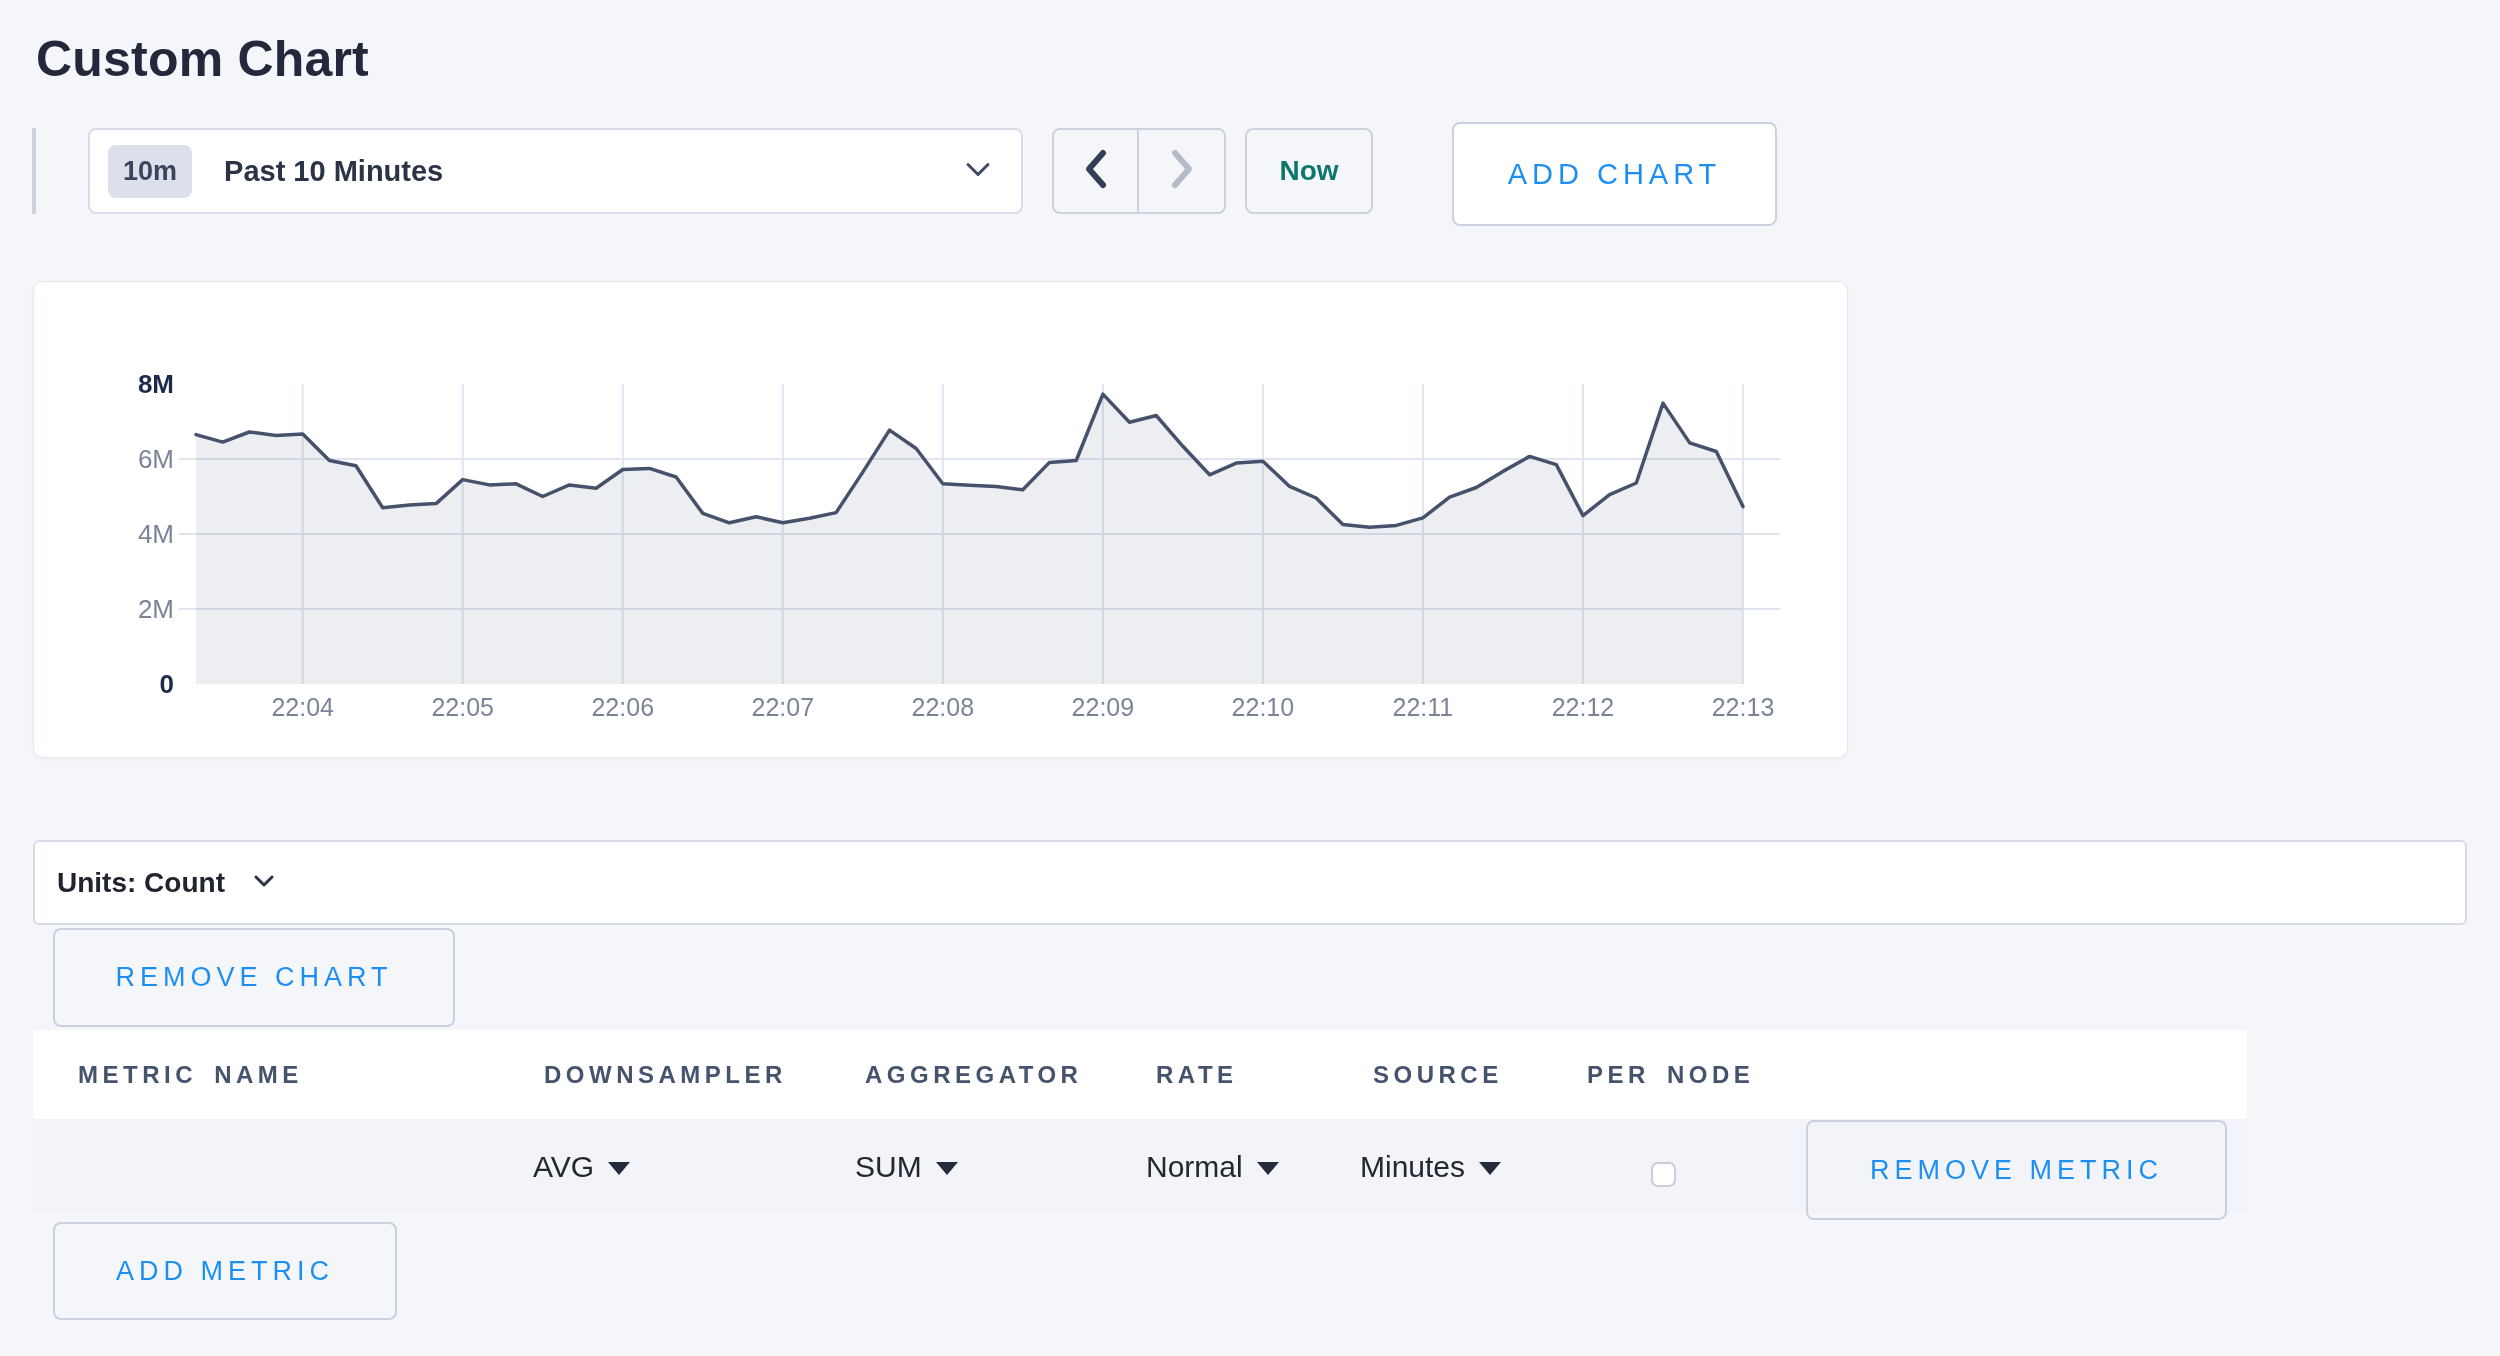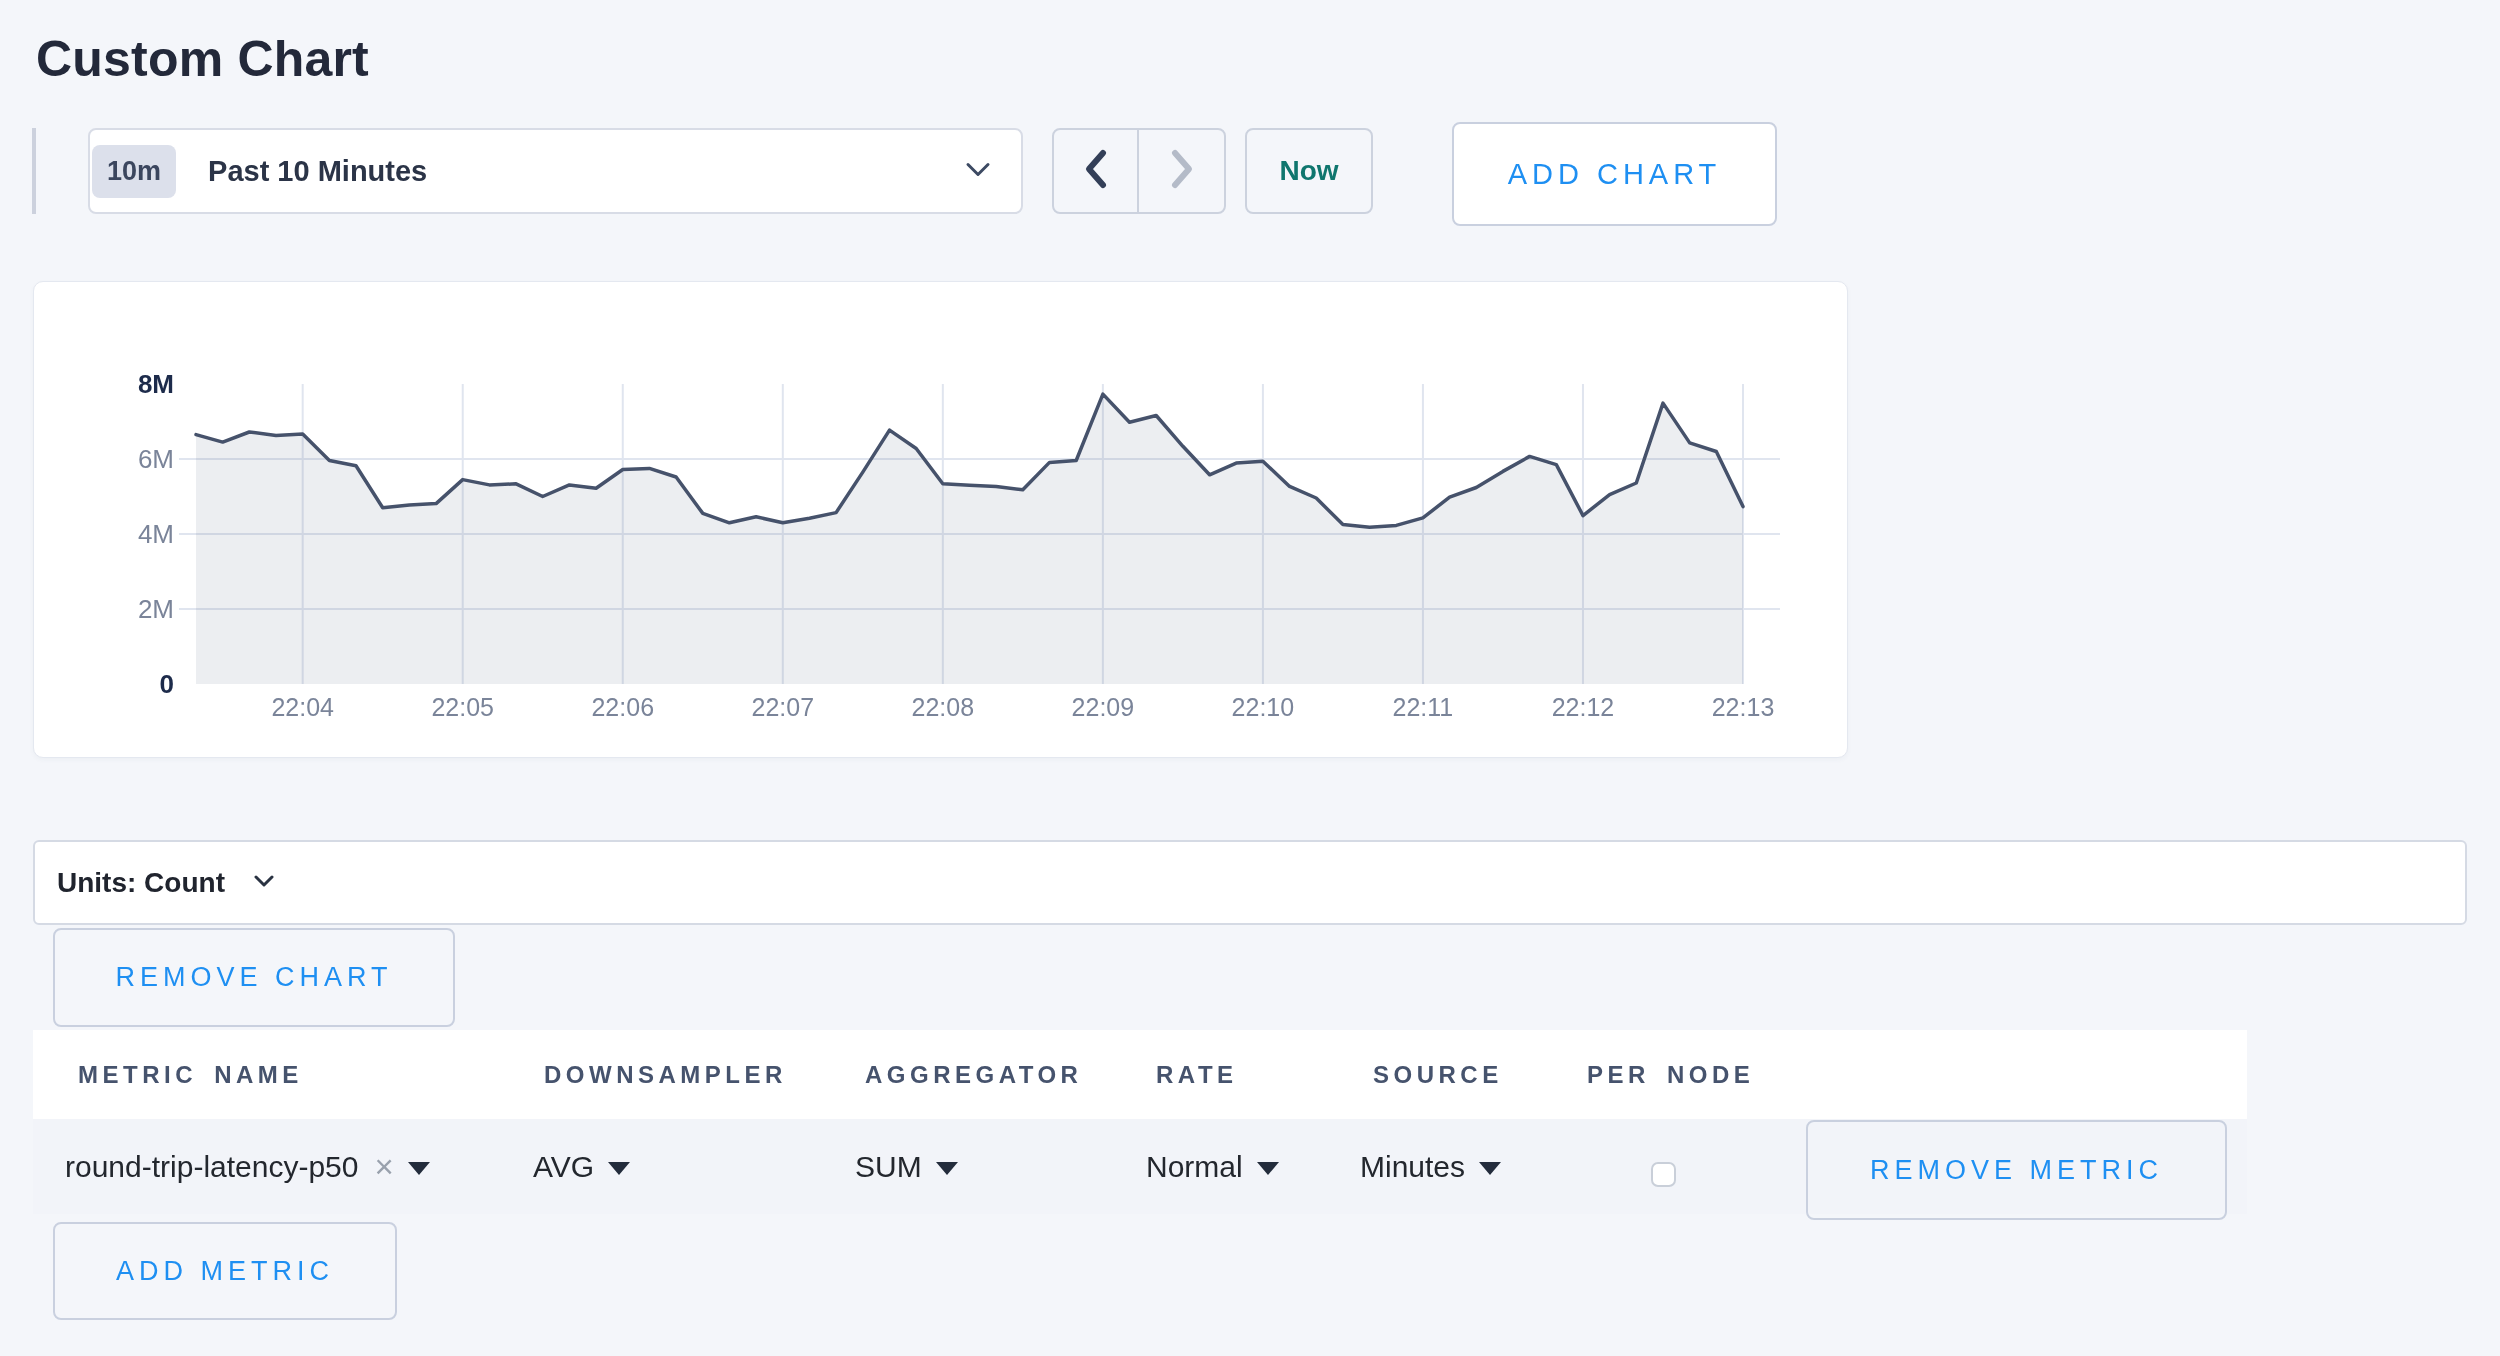--- a/index.html
+++ b/index.html
@@ -19,21 +19,21 @@
     font-size:50px; font-weight:700; color:#23293a;
     letter-spacing:0.2px;
   }
 
   
   .accent-line { left:32px; top:128px; width:4px; height:86px; background:#ccd1dd; }
 
   .time-dropdown {
     left:88px; top:128px; width:935px; height:86px;
     background:#ffffff; border:2px solid #d8dce6; border-radius:8px;
-    display:flex; align-items:center; padding:0 30px 0 2px;
+    display:flex; align-items:center; padding:0 30px 0 18px;
     cursor:pointer;
   }
   .time-badge {
     background:#dce0eb; color:#3b465e; font-weight:700; font-size:27px;
     padding:11px 15px; border-radius:8px; margin-right:32px;
   }
   .time-label { font-size:29px; font-weight:700; color:#2b3447; }
   .time-dropdown .chev { margin-left:auto; }
 
   .arrow-group {
@@ -195,25 +195,20 @@
 <div class="abs table-header-band">
   <div class="th" style="left:45px">METRIC NAME</div>
   <div class="th" style="left:511px">DOWNSAMPLER</div>
   <div class="th" style="left:832px">AGGREGATOR</div>
   <div class="th" style="left:1123px">RATE</div>
   <div class="th" style="left:1340px">SOURCE</div>
   <div class="th" style="left:1554px">PER NODE</div>
 </div>
 
 <div class="abs table-row-band">
-  <div class="cell" style="left:32px">
-    <span>round-trip-latency-p50</span>
-    <span class="close-x">×</span>
-    <span class="caret-down"></span>
-  </div>
   <div class="cell" style="left:500px">
     <span>AVG</span>
     <span class="caret-down"></span>
   </div>
   <div class="cell" style="left:822px">
     <span>SUM</span>
     <span class="caret-down"></span>
   </div>
   <div class="cell" style="left:1113px">
     <span>Normal</span>

